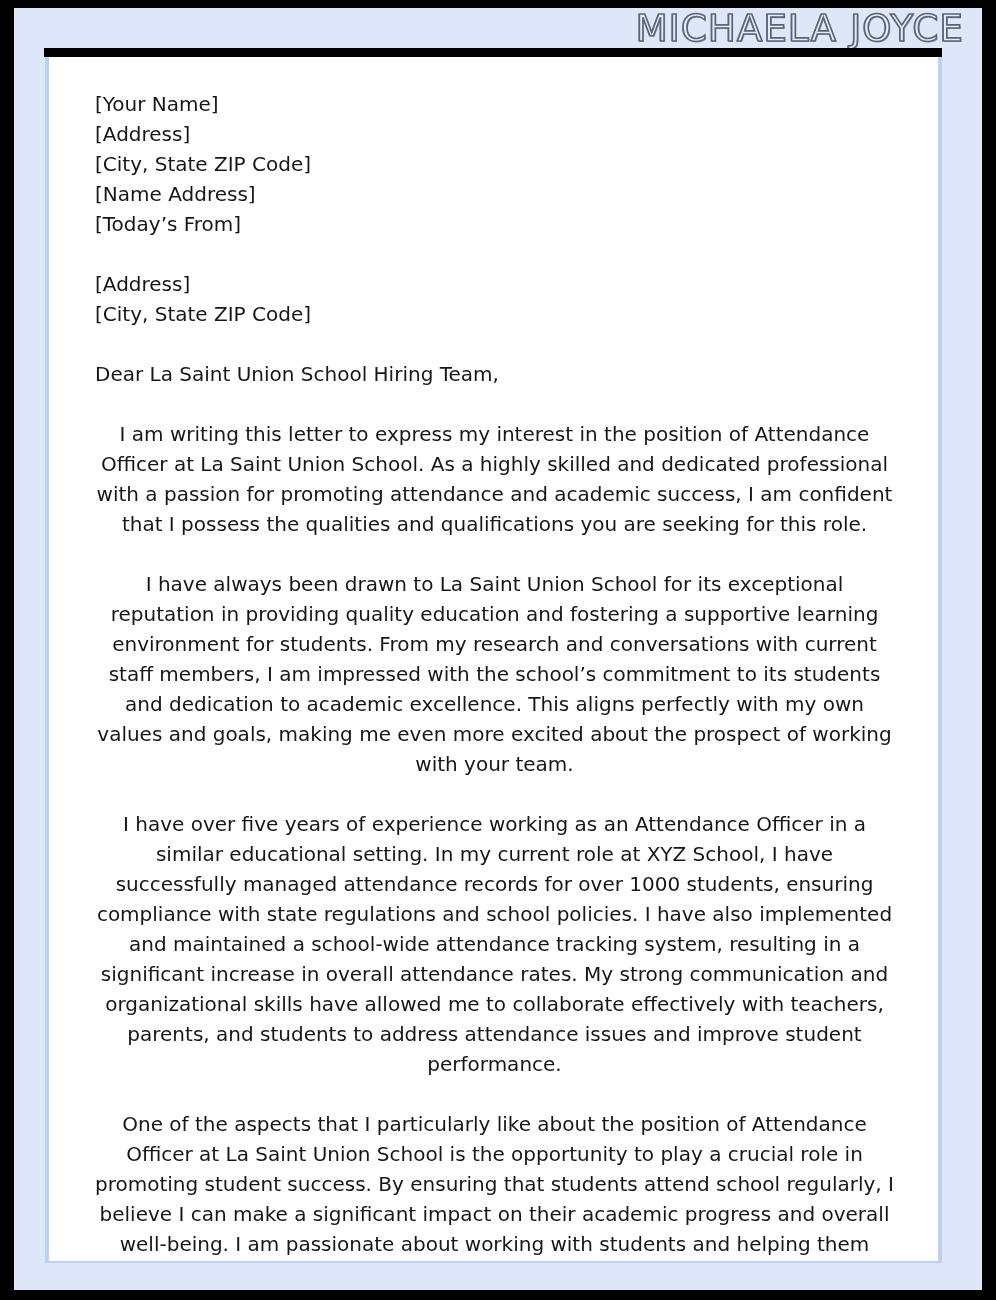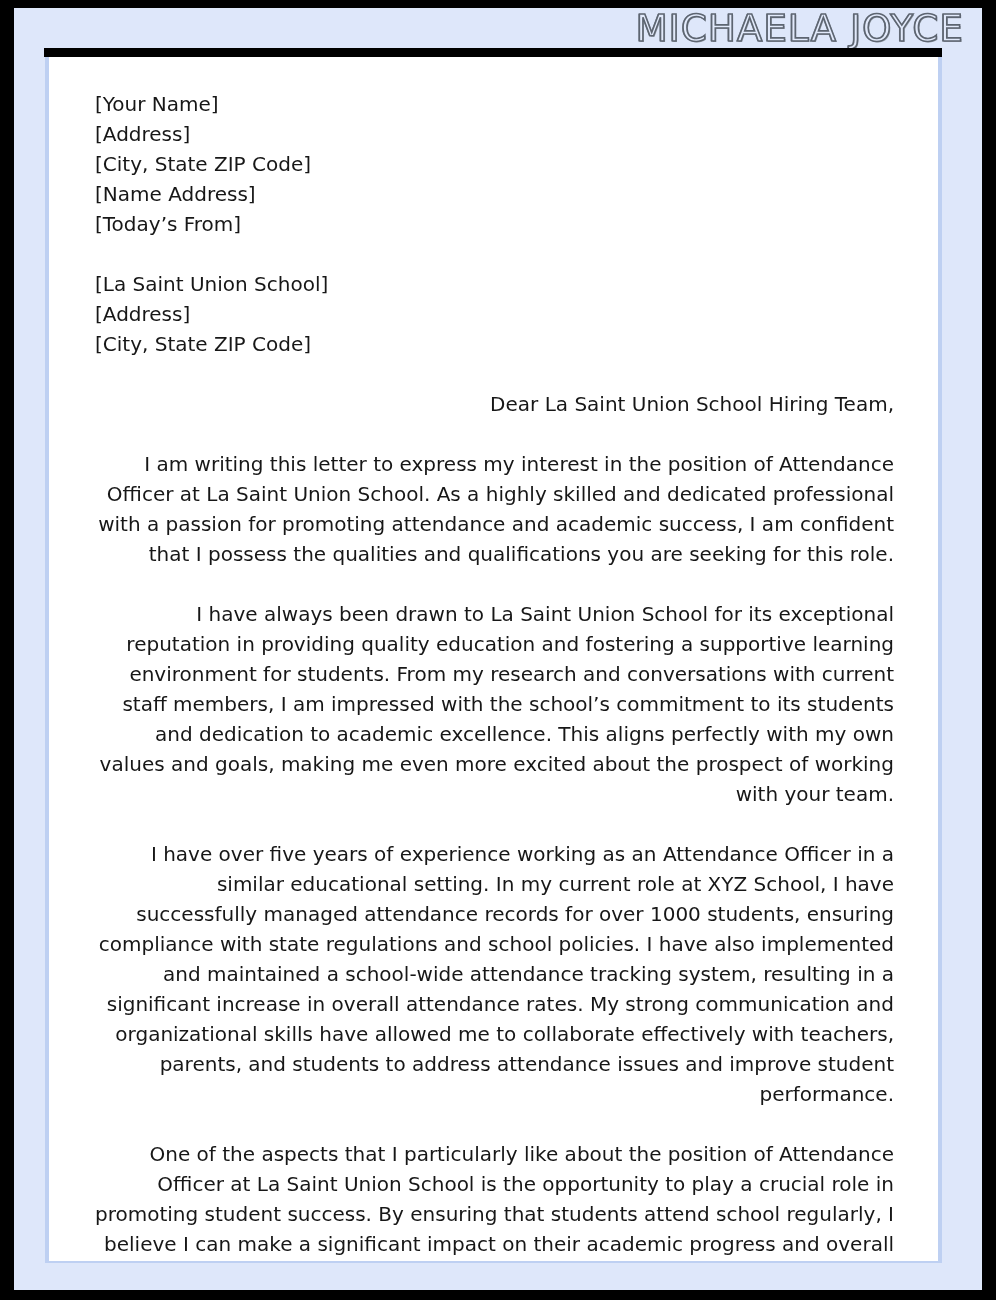--- a/index.html
+++ b/index.html
@@ -99,26 +99,25 @@
   .addr-block {
     margin: 0 0 30px 0;
   }
   .addr-line {
     display: block;
     white-space: nowrap;
   }
 
   .salutation {
     margin: 0 0 30px 0;
-    text-align: right;
   }
 
   .letter-para {
     margin: 0 0 30px 0;
-    text-align: right;
+    text-align: center;
   }
 </style>
 </head>
 <body>
 
 <div id="page-frame">
   <div id="canvas">
 
     <div id="header-band">
       <div id="applicant-name">MICHAELA JOYCE</div>
@@ -131,21 +130,20 @@
 
         <div class="addr-block">
           <span class="addr-line">[Your Name]</span>
           <span class="addr-line">[Address]</span>
           <span class="addr-line">[City, State ZIP Code]</span>
           <span class="addr-line">[Name Address]</span>
           <span class="addr-line">[Today’s From]</span>
         </div>
 
         <div class="addr-block">
-          <span class="addr-line">[La Saint Union School]</span>
           <span class="addr-line">[Address]</span>
           <span class="addr-line">[City, State ZIP Code]</span>
         </div>
 
         <p class="salutation">Dear La Saint Union School Hiring Team,</p>
 
         <p class="letter-para">I am writing this letter to express my interest in the position of Attendance Officer at La Saint Union School. As a highly skilled and dedicated professional with a passion for promoting attendance and academic success, I am confident that I possess the qualities and qualifications you are seeking for this role.</p>
         <p class="letter-para">I have always been drawn to La Saint Union School for its exceptional reputation in providing quality education and fostering a supportive learning environment for students. From my research and conversations with current staff members, I am impressed with the school’s commitment to its students and dedication to academic excellence. This aligns perfectly with my own values and goals, making me even more excited about the prospect of working with your team.</p>
         <p class="letter-para">I have over five years of experience working as an Attendance Officer in a similar educational setting. In my current role at XYZ School, I have successfully managed attendance records for over 1000 students, ensuring compliance with state regulations and school policies. I have also implemented and maintained a school-wide attendance tracking system, resulting in a significant increase in overall attendance rates. My strong communication and organizational skills have allowed me to collaborate effectively with teachers, parents, and students to address attendance issues and improve student performance.</p>
 

